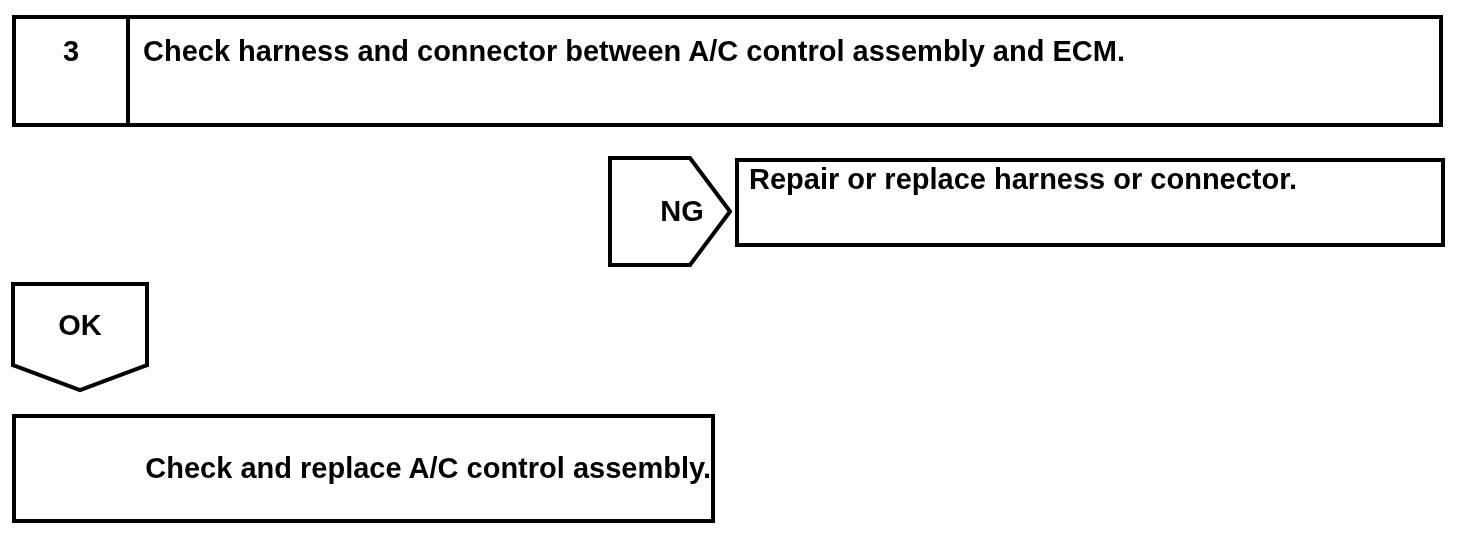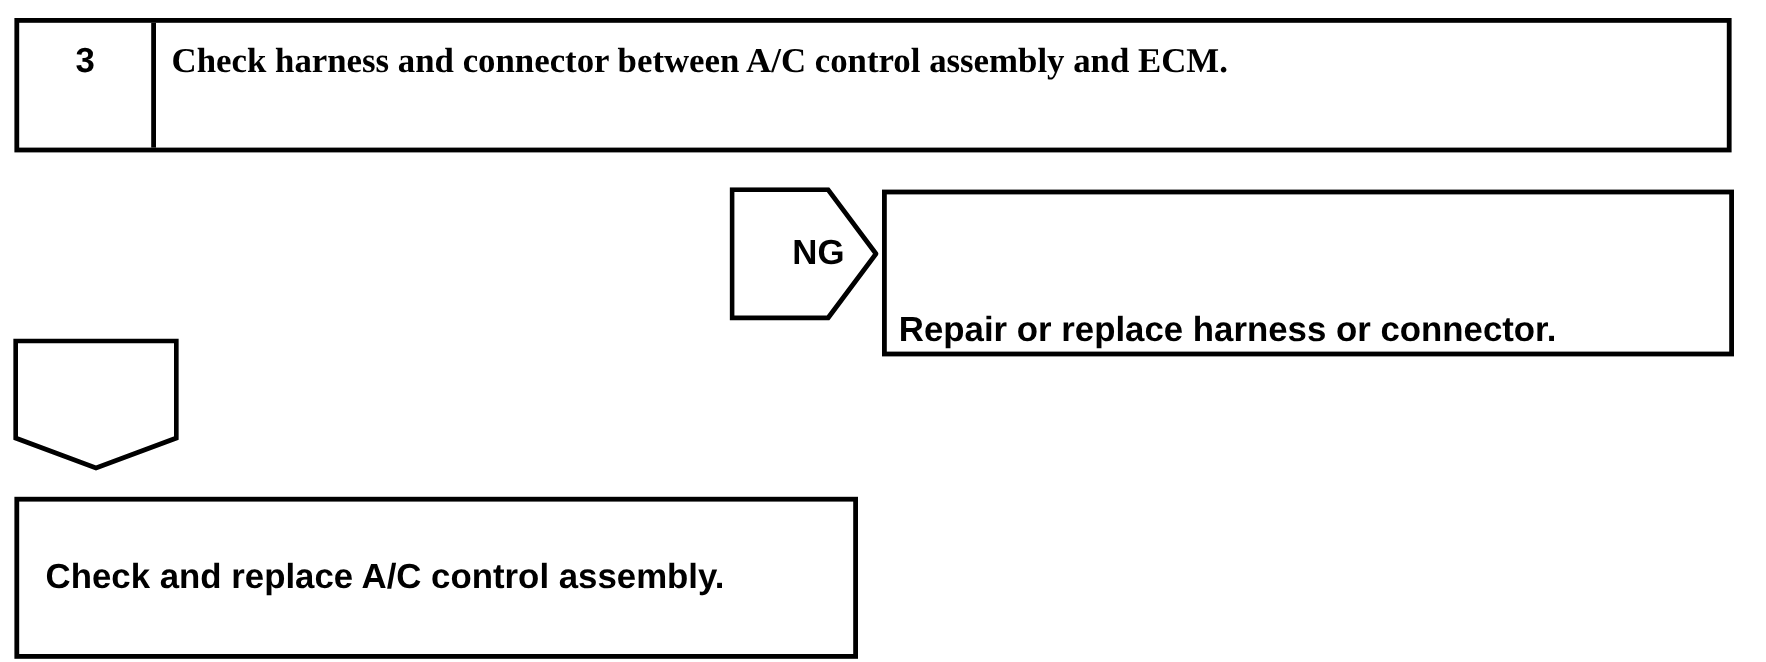--- a/index.html
+++ b/index.html
@@ -38,21 +38,20 @@
     width: 114px;
     border-right: 4px solid #000000;
     box-sizing: border-box;
     display: flex;
     justify-content: center;
     padding-top: 15px;
   }
   .step-instruction-cell {
     flex: 1;
     padding: 15px 0 0 13px;
-    font-family: Liberation Serif, serif;
   }
   
   .ng-connector {
     position: absolute;
     left: 608px;
     top: 156px;
     width: 124px;
     height: 111px;
   }
   .ng-connector svg {
@@ -69,23 +68,23 @@
     display: flex;
     align-items: center;
     justify-content: center;
     font-size: 29px;
   }
   
   .ng-action-box {
     left: 735px;
     top: 158px;
     width: 710px;
-    height: 139px;
+    height: 89px;
     display: flex;
-    align-items: flex-end;
+    align-items: flex-start;
     padding-left: 10px;
   }
   
   .ok-connector {
     position: absolute;
     left: 11px;
     top: 282px;
     width: 138px;
     height: 112px;
   }
@@ -103,24 +102,25 @@
     display: flex;
     align-items: center;
     justify-content: center;
     font-size: 29px;
   }
   
   .result-box {
     left: 12px;
     top: 414px;
     width: 703px;
-    height: 135px;
+    height: 109px;
     display: flex;
     align-items: center;
-    padding-left: 22px;
+    padding-left: 8px;
+    justify-content: flex-end;
   }
 </style>
 </head>
 <body>
 
 <div class="canvas">
 
   <div class="box step-box">
     <div class="step-number-cell">
       <span>3</span>
@@ -136,19 +136,20 @@
   </div>
 
   <div class="box ng-action-box">
     <span>Repair or replace harness or connector.</span>
   </div>
 
   <div class="ok-connector">
     <svg viewBox="0 0 138 112">
       <polygon points="2,2 136,2 136,83 69,108 2,83" fill="#ffffff" stroke="#000000" stroke-width="4" stroke-linejoin="miter"></polygon>
     </svg>
+    <div class="ok-label">OK</div>
   </div>
 
   <div class="box result-box">
     <span>Check and replace A/C control assembly.</span>
   </div>
 
 </div>
 
 </body></html>

